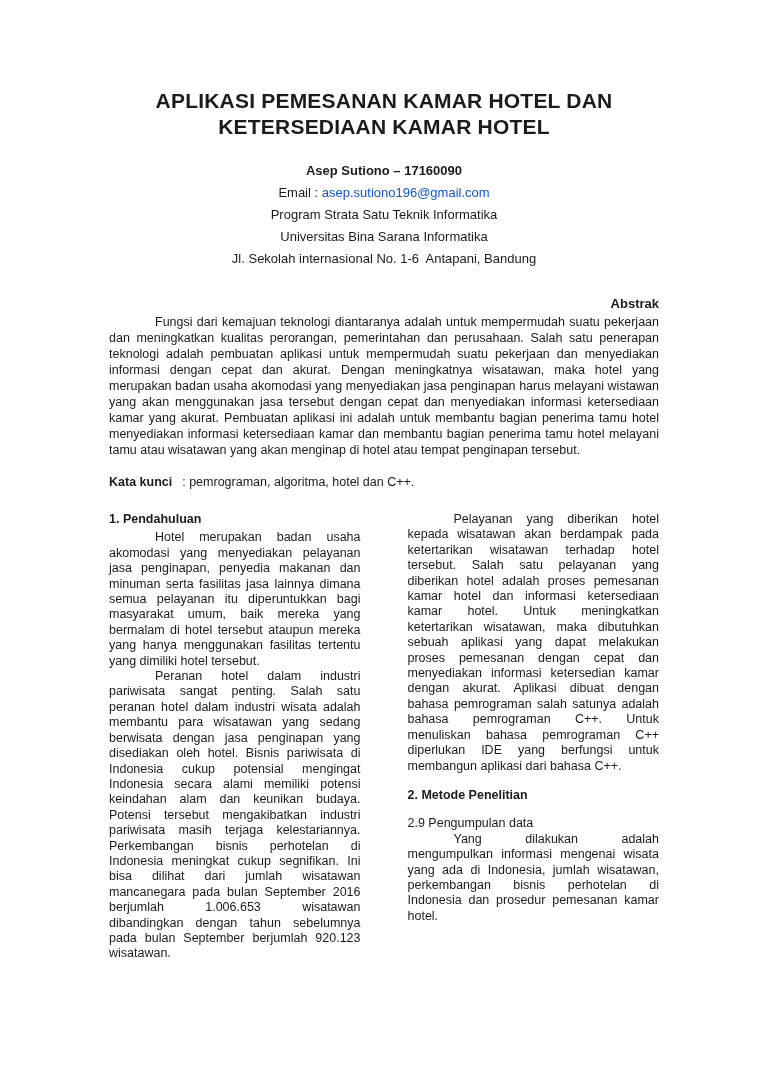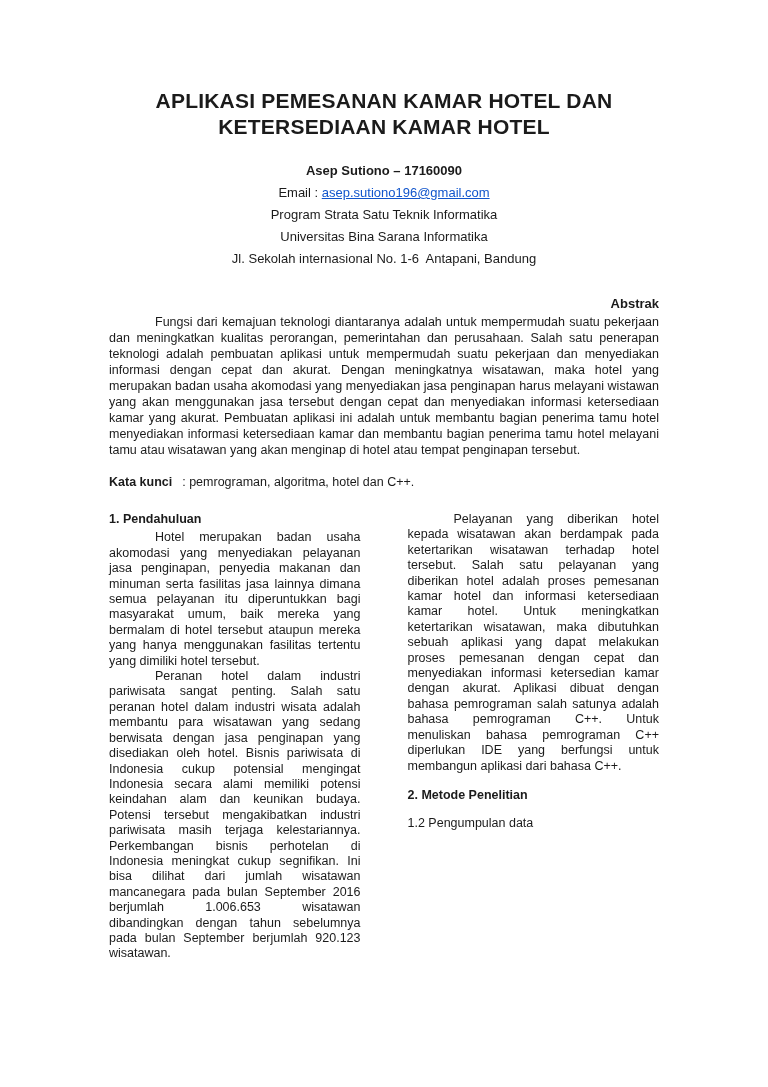--- a/index.html
+++ b/index.html
@@ -33,21 +33,20 @@
     margin-top: 20px;
     text-align: center;
     font-size: 13px;
   }
   .meta-line {
     line-height: 22px;
   }
   .meta-line.bold { font-weight: 700; }
   .email-link {
     color: #1155CC;
-    text-decoration: underline;
     cursor: pointer;
   }
   .prewrap { white-space: pre-wrap; }
   .abstract-heading {
     margin-top: 26px;
     text-align: right;
     font-size: 13px;
     font-weight: 700;
     line-height: 16px;
   }
@@ -124,18 +123,19 @@
 
     <div class="columns">
       <div class="col">
         <h2 class="sec-heading">1. Pendahuluan</h2>
         <p class="para">Hotel merupakan badan usaha akomodasi yang menyediakan pelayanan jasa penginapan, penyedia makanan dan minuman serta fasilitas jasa lainnya dimana semua pelayanan itu diperuntukkan bagi masyarakat umum, baik mereka yang bermalam di hotel tersebut ataupun mereka yang hanya menggunakan fasilitas tertentu yang dimiliki hotel tersebut.</p>
         <p class="para">Peranan hotel dalam industri pariwisata sangat penting. Salah satu peranan hotel dalam industri wisata adalah membantu para wisatawan yang sedang berwisata dengan jasa penginapan yang disediakan oleh hotel. Bisnis pariwisata di Indonesia cukup potensial mengingat Indonesia secara alami memiliki potensi keindahan alam dan keunikan budaya. Potensi tersebut mengakibatkan industri pariwisata masih terjaga kelestariannya. Perkembangan bisnis perhotelan di Indonesia meningkat cukup segnifikan. Ini bisa dilihat dari jumlah wisatawan mancanegara pada bulan September 2016 berjumlah 1.006.653 wisatawan dibandingkan dengan tahun sebelumnya pada bulan September berjumlah 920.123 wisatawan.</p>
       </div>
       <div class="col">
         <p class="para">Pelayanan yang diberikan hotel kepada wisatawan akan berdampak pada ketertarikan wisatawan terhadap hotel tersebut. Salah satu pelayanan yang diberikan hotel adalah proses pemesanan kamar hotel dan informasi ketersediaan kamar hotel. Untuk meningkatkan ketertarikan wisatawan, maka dibutuhkan sebuah aplikasi yang dapat melakukan proses pemesanan dengan cepat dan menyediakan informasi ketersedian kamar dengan akurat. Aplikasi dibuat dengan bahasa pemrograman salah satunya adalah bahasa pemrograman C++. Untuk menuliskan bahasa pemrograman C++ diperlukan IDE yang berfungsi untuk membangun aplikasi dari bahasa C++.</p>
         <h2 class="sec-heading spaced">2. Metode Penelitian</h2>
-        <div class="sub-heading">1.2 Pengumpulan data</div>
+        <div class="sub-heading">2.9 Pengumpulan data</div>
+        <p class="para">Yang dilakukan adalah mengumpulkan informasi mengenai wisata yang ada di Indonesia, jumlah wisatawan, perkembangan bisnis perhotelan di Indonesia dan prosedur pemesanan kamar hotel.</p>
       </div>
     </div>
 
   </div>
 </div>
 
 </body></html>

